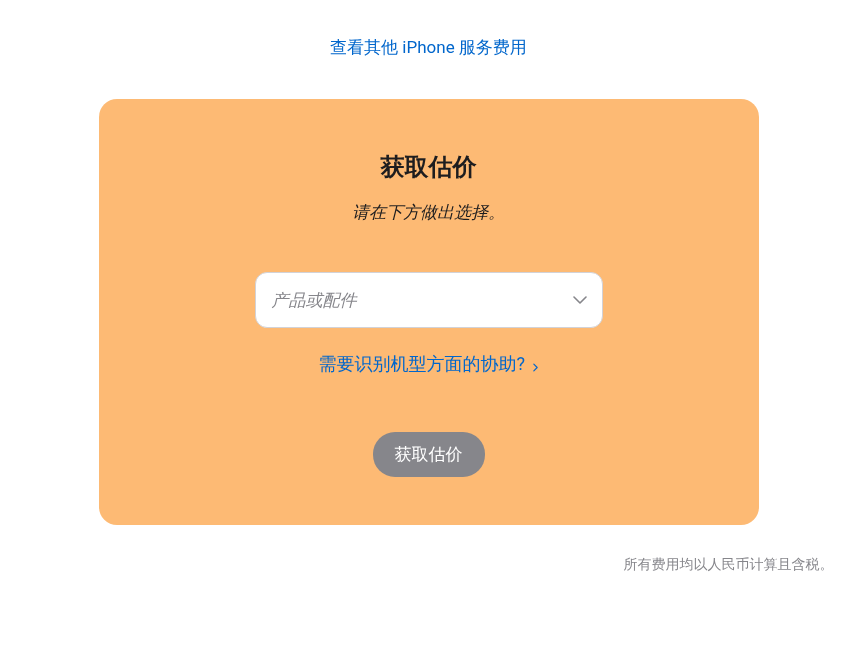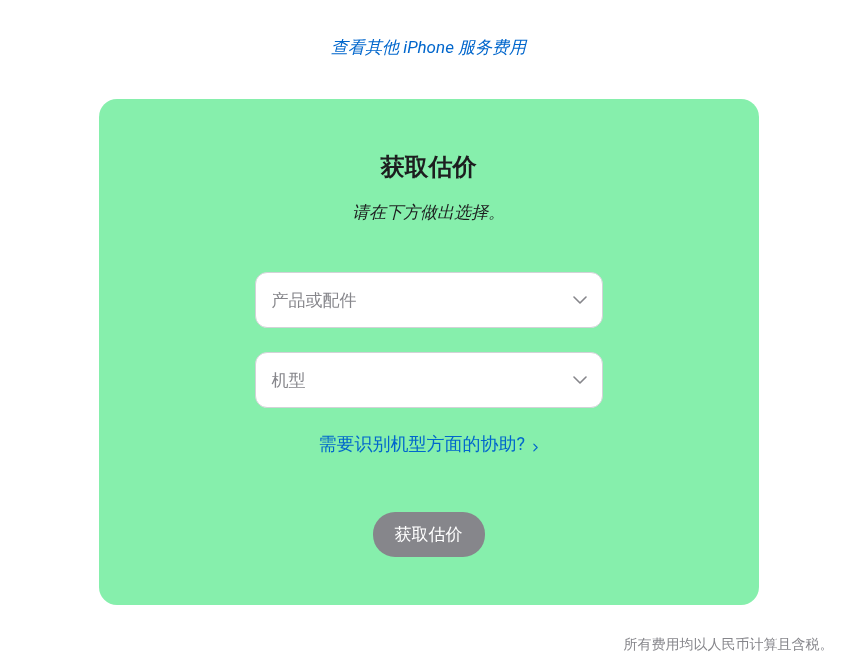--- a/index.html
+++ b/index.html
@@ -16,46 +16,46 @@
       padding-top: 36px;
     }
     .top-link {
       text-align: center;
       margin-bottom: 40px;
     }
     .top-link a {
       color: #0066cc;
       text-decoration: none;
       font-size: 17px;
-      font-style: italic;
     }
     .card {
       width: 660px;
       margin: 0 auto;
-      background: #86efac;
+      background: #fdba74;
       border-radius: 18px;
       padding: 52px 40px 48px 40px;
       text-align: center;
     }
     .card-title {
       font-size: 24px;
       font-weight: 600;
       color: #1d1d1f;
       margin-bottom: 18px;
     }
     .card-subtitle {
       font-size: 17px;
       color: #1d1d1f;
       margin-bottom: 48px;
       font-style: italic;
     }
     .select-wrapper {
       width: 348px;
       margin: 0 auto 24px auto;
       position: relative;
+      font-style: italic;
     }
     .select-box {
       width: 100%;
       height: 56px;
       background: #ffffff;
       border: 1px solid #d2d2d7;
       border-radius: 12px;
       padding: 0 44px 0 16px;
       font-size: 17px;
       color: #86868b;
@@ -133,30 +133,20 @@
     <div class="select-box">
       <span>产品或配件</span>
     </div>
     <span class="chevron">
       <svg viewBox="0 0 14 8" fill="none">
           <path d="M1 1l6 6 6-6" stroke="#86868b" stroke-width="1.6" stroke-linecap="round" stroke-linejoin="round"></path>
         </svg>
     </span>
   </div>
 
-  <div class="select-wrapper">
-    <div class="select-box">
-      <span>机型</span>
-    </div>
-    <span class="chevron">
-      <svg viewBox="0 0 14 8" fill="none">
-          <path d="M1 1l6 6 6-6" stroke="#86868b" stroke-width="1.6" stroke-linecap="round" stroke-linejoin="round"></path>
-        </svg>
-    </span>
-  </div>
 
   <div class="help-link">
     <a href="#">
       <span>需要识别机型方面的协助?</span>
       <span class="chevron-right">
         <svg viewBox="0 0 6 10" fill="none">
             <path d="M1 1l4 4-4 4" stroke="#0066cc" stroke-width="1.4" stroke-linecap="round" stroke-linejoin="round"></path>
           </svg>
       </span>
     </a>

